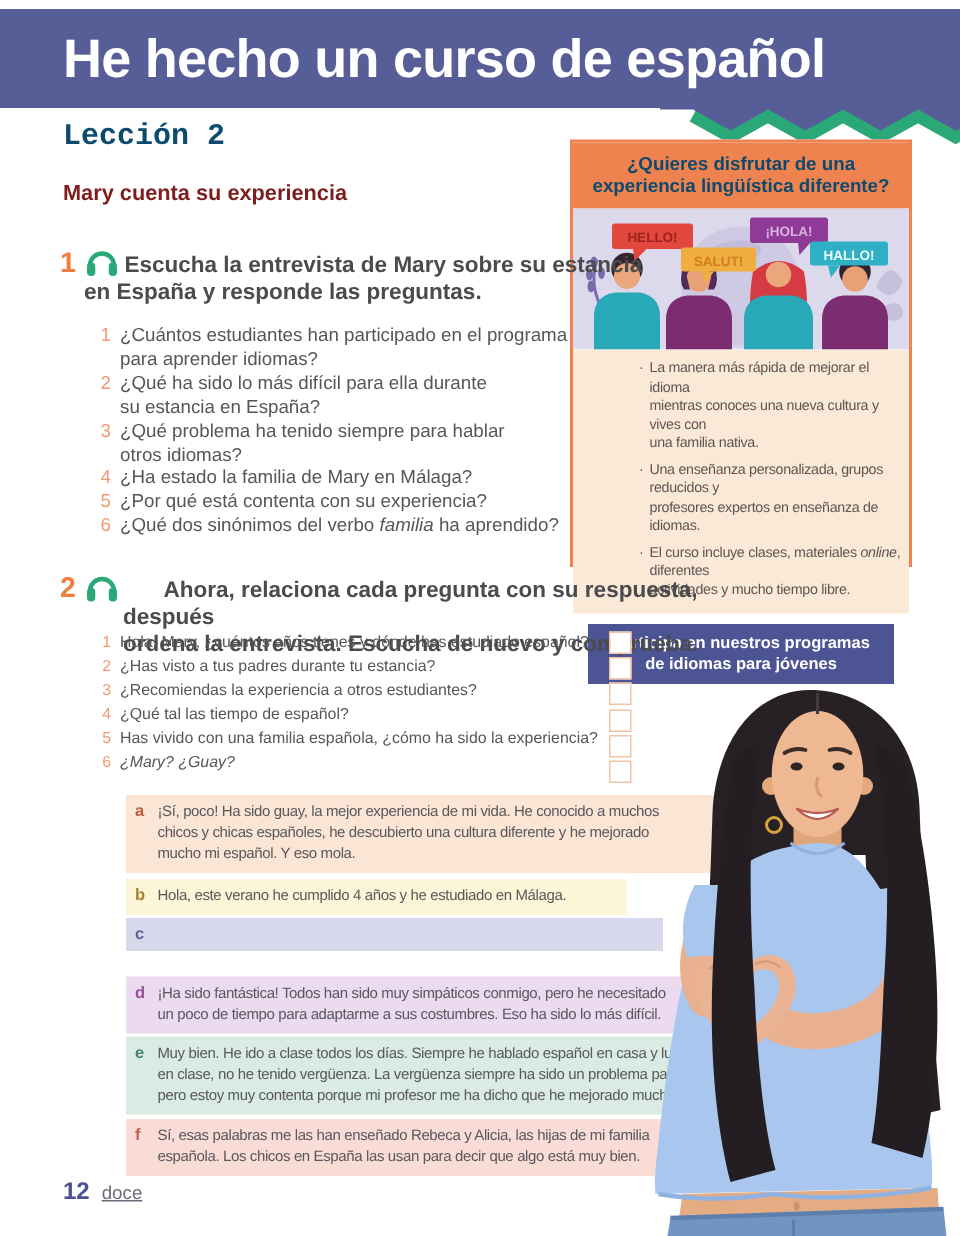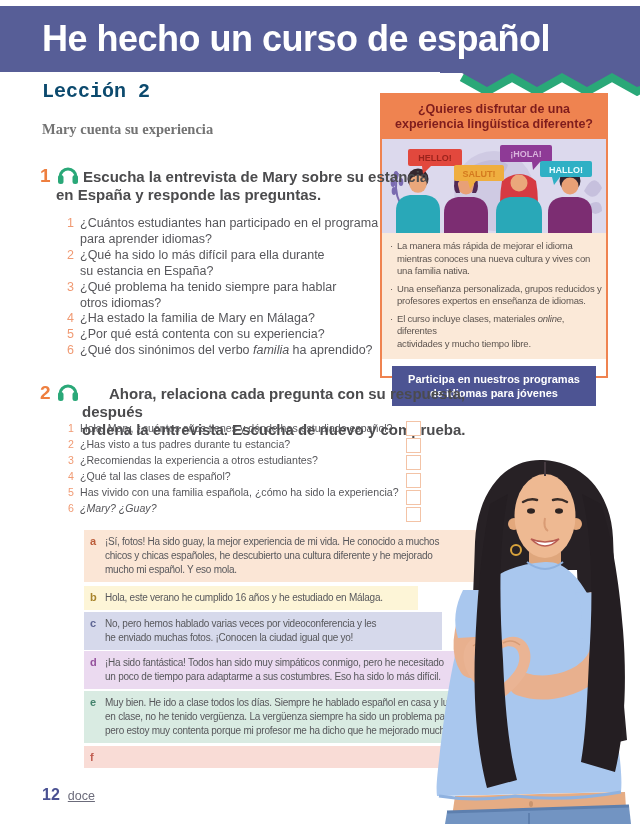--- a/index.html
+++ b/index.html
@@ -6,21 +6,21 @@
   .page{position:relative;width:640px;height:824px;background:#fff;overflow:hidden;
         font-family:"Liberation Sans",sans-serif;color:#56565a;}
 
   
   .banner{position:absolute;left:0;top:6px;width:640px;height:66px;background:#575e97;
           display:flex;align-items:center;}
   .banner h1{margin:0 0 0 42px;font-size:36px;font-weight:bold;color:#fff;letter-spacing:-.5px;}
   .zigzag{position:absolute;left:440px;top:66px;width:200px;height:30px;}
 
   .lesson{position:absolute;left:42px;top:80px;font-size:20px;font-weight:bold;color:#0c4a6e;font-family:Liberation Mono, monospace;}
-  .subtitle{position:absolute;left:42px;top:121px;font-size:14.5px;font-weight:bold;color:#737373;font-family:Liberation Serif, serif;}
+  .subtitle{position:absolute;left:42px;top:121px;font-size:14.5px;font-weight:bold;color:#7f1d1d;}
 
   
   .exnum{position:absolute;font-size:19px;font-weight:bold;color:#ee7f3f;}
   .hp{position:absolute;width:24px;height:22px;}
   .instr{position:absolute;left:56px;margin:0;width:400px;font-size:15px;font-weight:bold;
          color:#4b4b4d;line-height:18px;white-space:pre-line;text-indent:27px;}
   .qlist{position:absolute;left:60px;margin:0;padding:0;list-style:none;}
   .qlist li{display:flex;}
   .qnum{width:14px;text-align:right;margin-right:6px;color:#f09a73;flex:0 0 auto;}
   .qtxt{white-space:pre-line;}
@@ -29,26 +29,26 @@
   .ex2 .qlist li{font-size:10.6px;line-height:16.1px;}
   .ex2 .qtxt{width:360px;}
   .italic{font-style:italic;}
 
   .cbcol{position:absolute;left:406px;top:421px;}
   .cb{width:13px;height:13px;border:1.5px solid #f3c3a6;background:#fff;margin-bottom:2.2px;}
 
   
   .promo{position:absolute;left:380px;top:93px;width:228px;height:285px;background:#fff;
          border:2px solid #ef8350;box-sizing:border-box;}
-  .promo-head{background:#ef8350;color:#7f1d1d;font-size:12.5px;font-weight:bold;text-align:center;
+  .promo-head{background:#ef8350;color:#0c4a6e;font-size:12.5px;font-weight:bold;text-align:center;
               line-height:15px;padding:7px 4px;white-space:pre-line;}
   .promo-illo{display:block;width:224px;height:94px;}
   .promo-bullets{background:#fbe9d8;padding:7px 4px 9px 8px;margin:0;list-style:none;}
   .promo-bullets li{position:relative;padding-left:7px;font-size:9.5px;line-height:12.5px;
-                    color:#5d5550;white-space:pre-line;margin-bottom:5px;letter-spacing:-.2px;}
+                    color:#5d5550;white-space:pre-line;margin-bottom:5px;letter-spacing:-.2px;margin-left:36px;}
   .promo-bullets li:last-child{margin-bottom:0;}
   .promo-bullets li::before{content:"·";position:absolute;left:0;top:0;color:#5d5550;}
   .promo-btn{margin:7px 10px 0 10px;background:#4d5493;color:#fff;font-size:11px;font-weight:bold;
              text-align:center;line-height:14px;padding:6px 12px;white-space:pre-line;}
 
   
   .ans{position:absolute;display:flex;padding:5px 8px 5px 6px;box-sizing:border-box;}
   .ans .letter{width:15px;font-weight:bold;font-size:11px;flex:0 0 auto;}
   .ans .atxt{white-space:pre-line;font-size:10px;line-height:14px;letter-spacing:-.25px;color:#58585c;}
   .ans-a{left:84px;top:530px;width:424px;background:#fbe6d6;}  .ans-a .letter{color:#bb5c39;}
@@ -204,21 +204,21 @@
       <li>
           <span class="qnum">2</span>
           <span class="qtxt">¿Has visto a tus padres durante tu estancia?</span>
         </li>
       <li>
           <span class="qnum">3</span>
           <span class="qtxt">¿Recomiendas la experiencia a otros estudiantes?</span>
         </li>
       <li>
           <span class="qnum">4</span>
-          <span class="qtxt">¿Qué tal las clases de español?</span>
+          <span class="qtxt">¿Qué tal las tiempo de español?</span>
         </li>
       <li>
           <span class="qnum">5</span>
           <span class="qtxt">Has vivido con una familia española, ¿cómo ha sido la experiencia?</span>
         </li>
       <li>
           <span class="qnum">6</span>
           <span class="qtxt italic">¿Mary? ¿Guay?</span>
         </li>
     </ol>
@@ -227,46 +227,46 @@
       <div class="cb"></div>
       <div class="cb"></div>
       <div class="cb"></div>
       <div class="cb"></div>
       <div class="cb"></div>
     </div>
   </section>
 
   <div class="ans ans-a">
       <span class="letter">a</span>
-      <span class="atxt">¡Sí, fotos! Ha sido guay, la mejor experiencia de mi vida. He conocido a muchos
+      <span class="atxt">¡Sí, poco! Ha sido guay, la mejor experiencia de mi vida. He conocido a muchos
 chicos y chicas españoles, he descubierto una cultura diferente y he mejorado
 mucho mi español. Y eso mola.</span>
     </div>
   <div class="ans ans-b">
       <span class="letter">b</span>
-      <span class="atxt">Hola, este verano he cumplido 16 años y he estudiado en Málaga.</span>
+      <span class="atxt">Hola, este verano he cumplido 4 años y he estudiado en Málaga.</span>
     </div>
   <div class="ans ans-c">
       <span class="letter">c</span>
-      <span class="atxt">No, pero hemos hablado varias veces por videoconferencia y les
-he enviado muchas fotos. ¡Conocen la ciudad igual que yo!</span>
     </div>
   <div class="ans ans-d">
       <span class="letter">d</span>
       <span class="atxt">¡Ha sido fantástica! Todos han sido muy simpáticos conmigo, pero he necesitado
 un poco de tiempo para adaptarme a sus costumbres. Eso ha sido lo más difícil.</span>
     </div>
   <div class="ans ans-e">
       <span class="letter">e</span>
       <span class="atxt">Muy bien. He ido a clase todos los días. Siempre he hablado español en casa y luego,
 en clase, no he tenido vergüenza. La vergüenza siempre ha sido un problema para mí,
 pero estoy muy contenta porque mi profesor me ha dicho que he mejorado mucho.</span>
     </div>
   <div class="ans ans-f">
       <span class="letter">f</span>
+      <span class="atxt">Sí, esas palabras me las han enseñado Rebeca y Alicia, las hijas de mi familia
+española. Los chicos en España las usan para decir que algo está muy bien.</span>
     </div>
 
   <svg class="photo" viewBox="0 0 225 374">
 
     <path d="M128,10 C170,12 196,44 198,88 C200,150 206,220 212,290 L170,300 L162,120 L94,120 L86,300 L48,296 C54,230 58,160 60,92 C62,45 88,8 128,10 Z" fill="#272125"></path>
 
     <rect x="114" y="92" width="32" height="36" rx="10" fill="#dfa67c"></rect>
     <circle cx="99" cy="74" r="6" fill="#e3a87c"></circle>
     <circle cx="161" cy="74" r="6" fill="#e3a87c"></circle>
     <ellipse cx="130" cy="66" rx="30.5" ry="42" fill="#eeb992"></ellipse>

